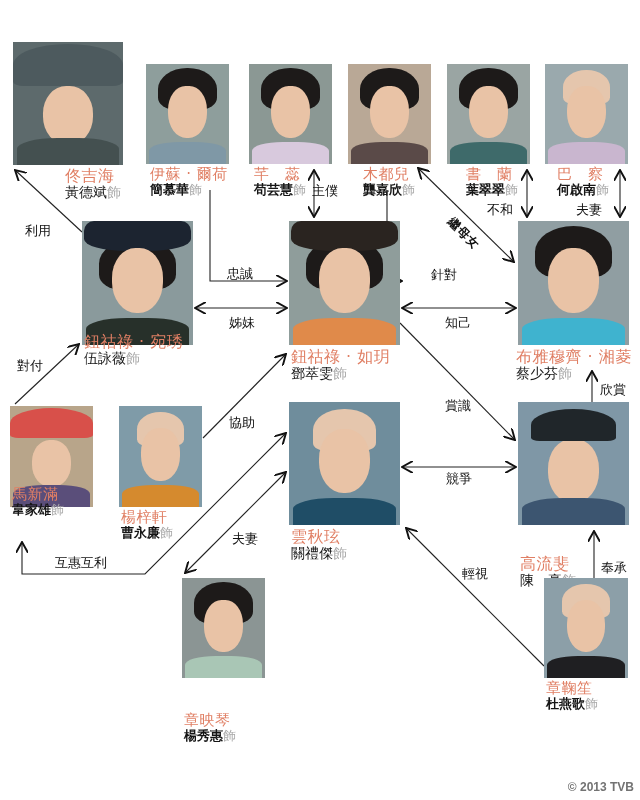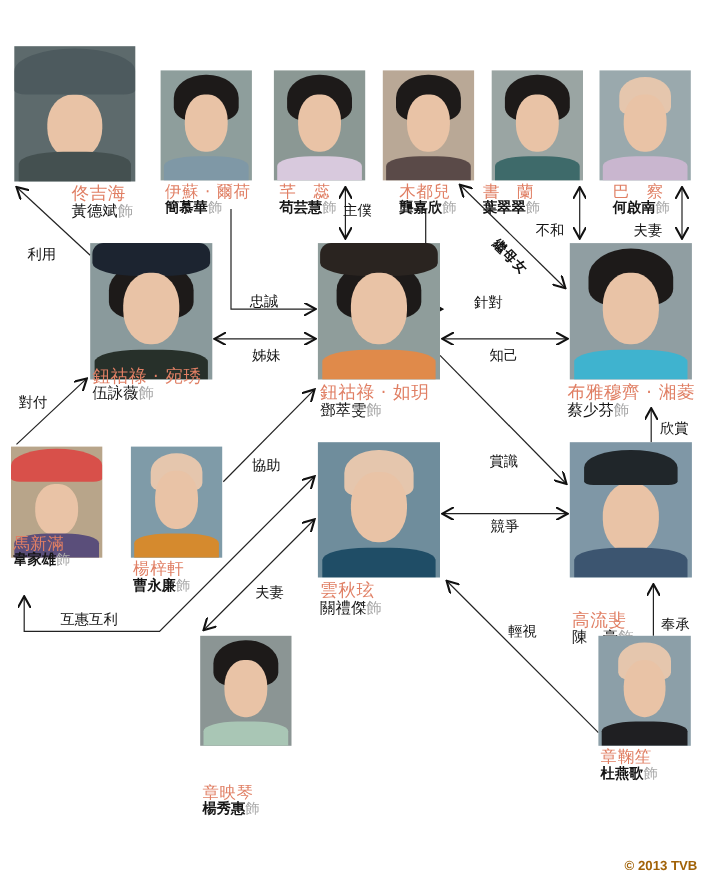--- a/index.html
+++ b/index.html
@@ -22,21 +22,21 @@
   .cap { position: absolute; line-height: 1.05; white-space: nowrap; }
   .role { color: #e07f64; font-size: 15px; display: block; letter-spacing: 0.5px; }
   .actor { color: #151515; font-size: 13px; display: block; font-weight: bold; }
   .actor .shi { color: #a9a9a9; font-weight: normal; }
   .big .role { font-size: 16px; }
   .big .actor { font-size: 14px; font-weight: normal; }
   svg.lines { position: absolute; left: 0; top: 0; width: 640px; height: 800px; pointer-events: none; }
   .rel { position: absolute; font-size: 13px; color: #111; white-space: nowrap; }
   .rel-rot { transform: rotate(45deg); transform-origin: center; font-size: 12px; font-weight: bold; letter-spacing: 1px; }
   .copyright { position: absolute; right: 6px; bottom: 6px; font-family: "Liberation Sans", sans-serif;
-               font-weight: bold; font-size: 12px; color: #a16207; }
+               font-weight: bold; font-size: 12px; color: #737373; }
 </style>
 </head>
 <body>
 
 <svg class="lines" viewBox="0 0 640 800">
   <defs>
     <marker id="ah" viewBox="0 0 10 10" refX="9" refY="5" markerWidth="12" markerHeight="12" orient="auto-start-reverse" markerUnits="userSpaceOnUse">
       <path d="M0,0 L9,5 L0,10" fill="none" stroke="#111" stroke-width="1.6"></path>
     </marker>
   </defs>
@@ -127,21 +127,21 @@
     <span class="actor"><span>龔嘉欣</span><span class="shi">飾</span></span>
   </div>
 </div>
 
 <div class="node">
   <div class="photo" style="left:447px;top:64px;width:83px;height:100px;background:#9aa5a3">
     <div class="hair"></div>
       <div class="face"></div>
       <div class="body" style="background:#3e6a6a"></div>
   </div>
-  <div class="cap" style="left:439px;top:167px">
+  <div class="cap" style="left:466px;top:167px">
     <span class="role">書　蘭</span>
     <span class="actor"><span>葉翠翠</span><span class="shi">飾</span></span>
   </div>
 </div>
 
 <div class="node">
   <div class="photo" style="left:545px;top:64px;width:83px;height:100px;background:#9aa9ad">
     <div class="bald"></div>
       <div class="face"></div>
       <div class="body" style="background:#c9b6cf"></div>
@@ -266,21 +266,21 @@
 <span class="rel" style="left:227px;top:265px">忠誠</span>
 <span class="rel" style="left:312px;top:182px">主僕</span>
 <span class="rel" style="left:431px;top:266px">針對</span>
 <span class="rel rel-rot" style="left:444px;top:225px">繼母女</span>
 <span class="rel" style="left:487px;top:201px">不和</span>
 <span class="rel" style="left:576px;top:201px">夫妻</span>
 <span class="rel" style="left:229px;top:314px">姊妹</span>
 <span class="rel" style="left:445px;top:314px">知己</span>
 <span class="rel" style="left:17px;top:357px">對付</span>
 <span class="rel" style="left:229px;top:414px">協助</span>
-<span class="rel" style="left:445px;top:411px">賞識</span>
+<span class="rel" style="left:445px;top:397px">賞識</span>
 <span class="rel" style="left:600px;top:381px">欣賞</span>
 <span class="rel" style="left:55px;top:554px">互惠互利</span>
 <span class="rel" style="left:232px;top:530px">夫妻</span>
 <span class="rel" style="left:446px;top:470px">競爭</span>
 <span class="rel" style="left:462px;top:565px">輕視</span>
 <span class="rel" style="left:601px;top:559px">奉承</span>
 
 <div class="copyright">© 2013 TVB</div>
 
 </body></html>

